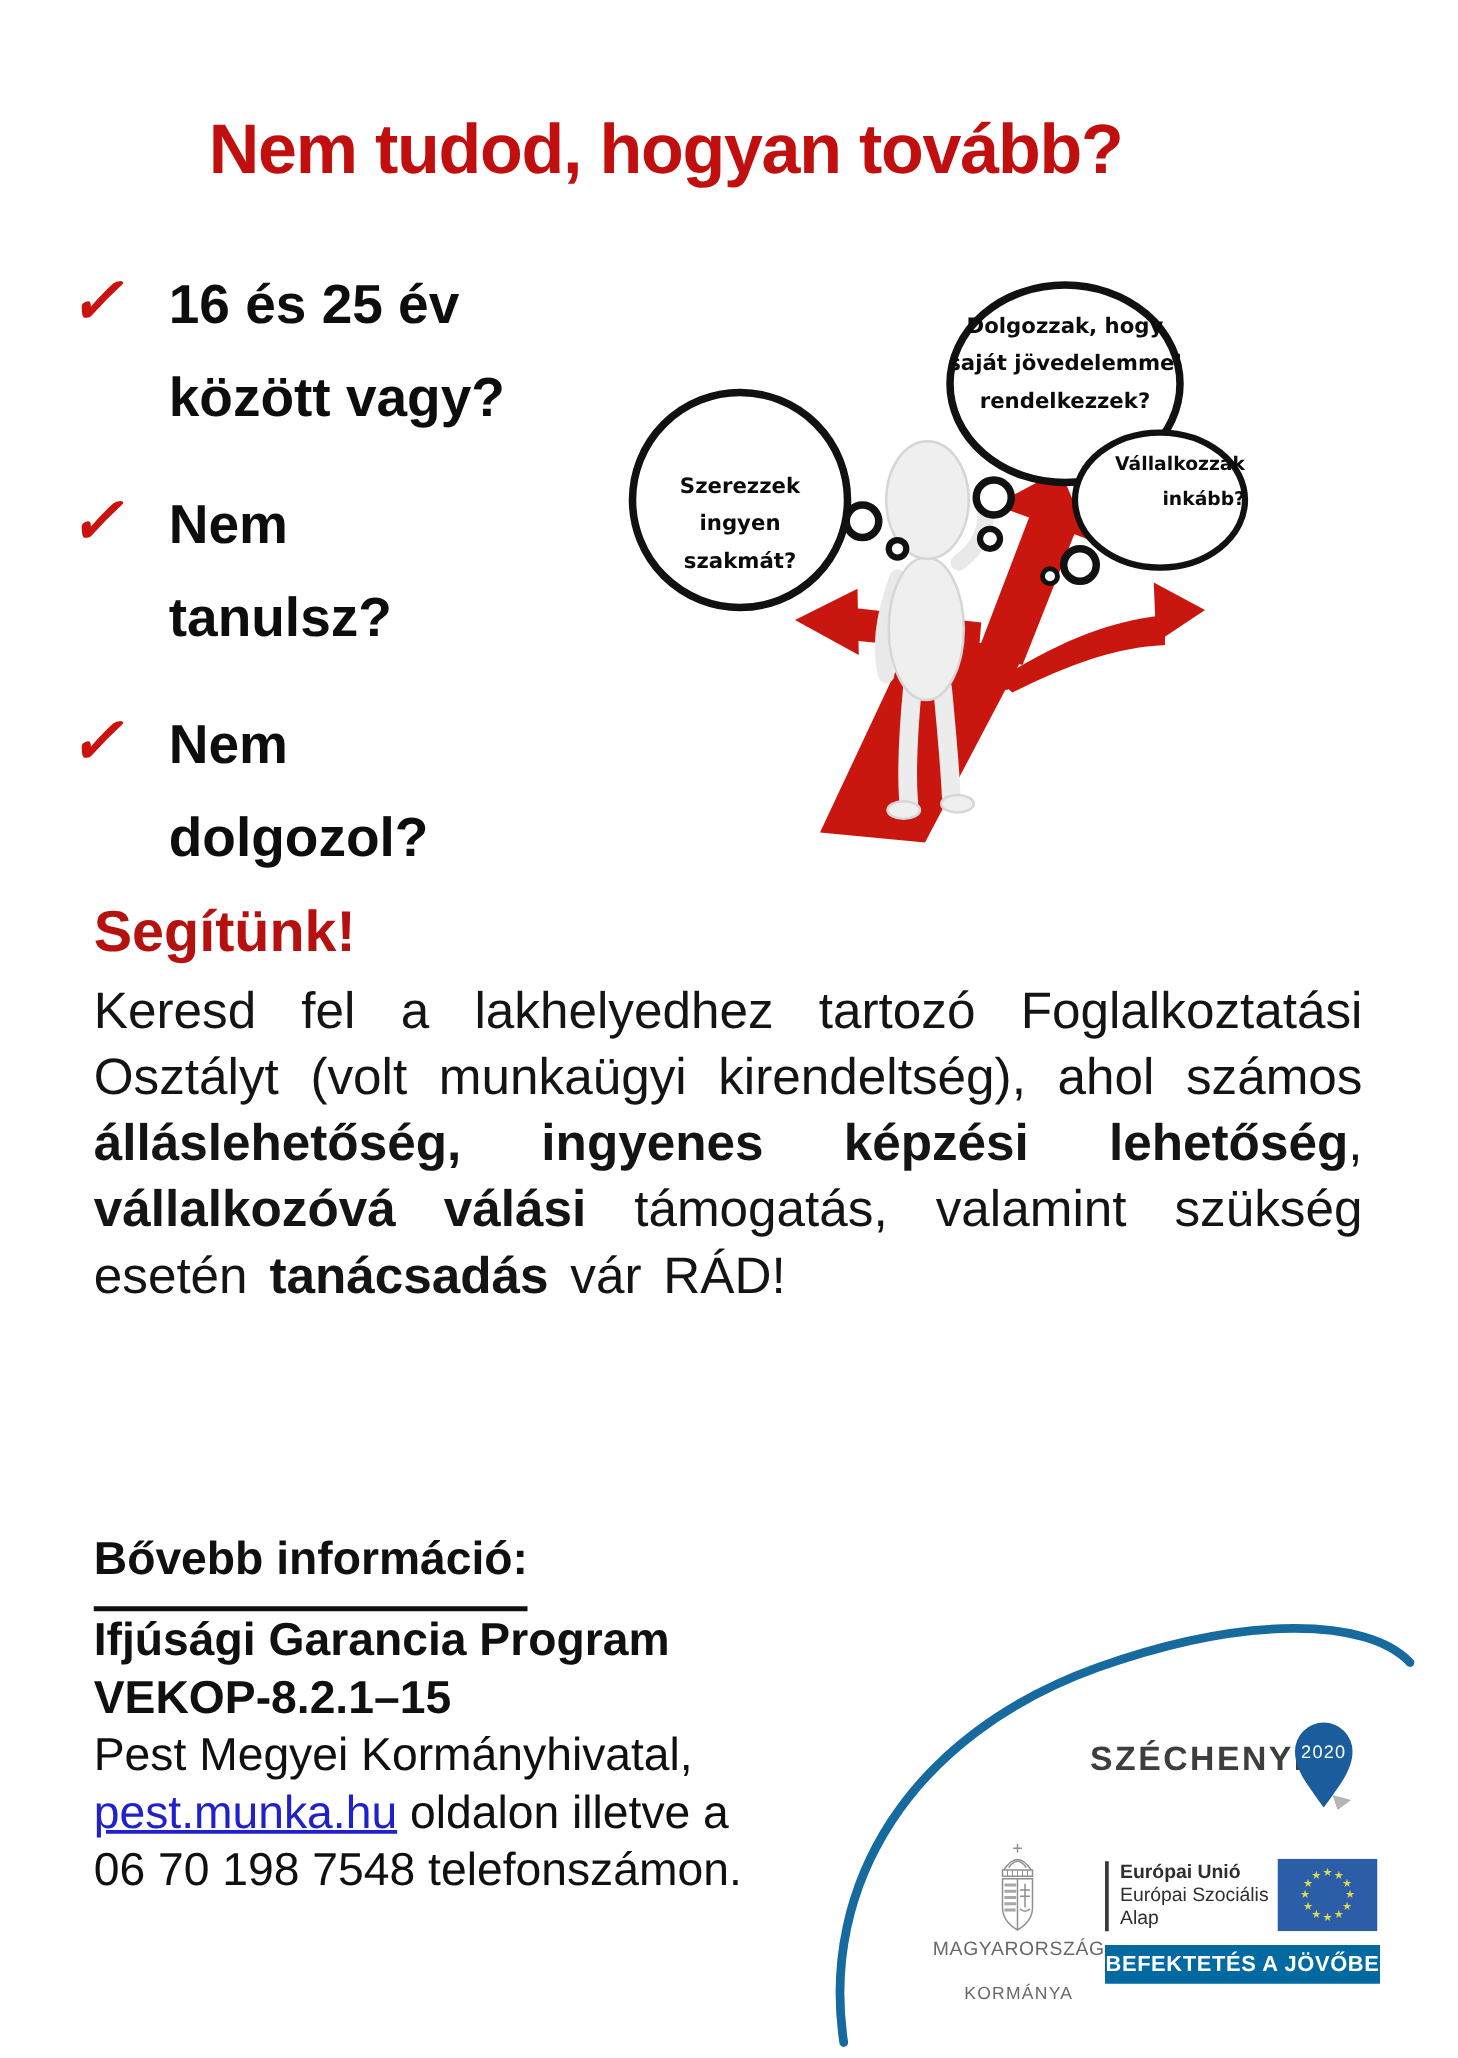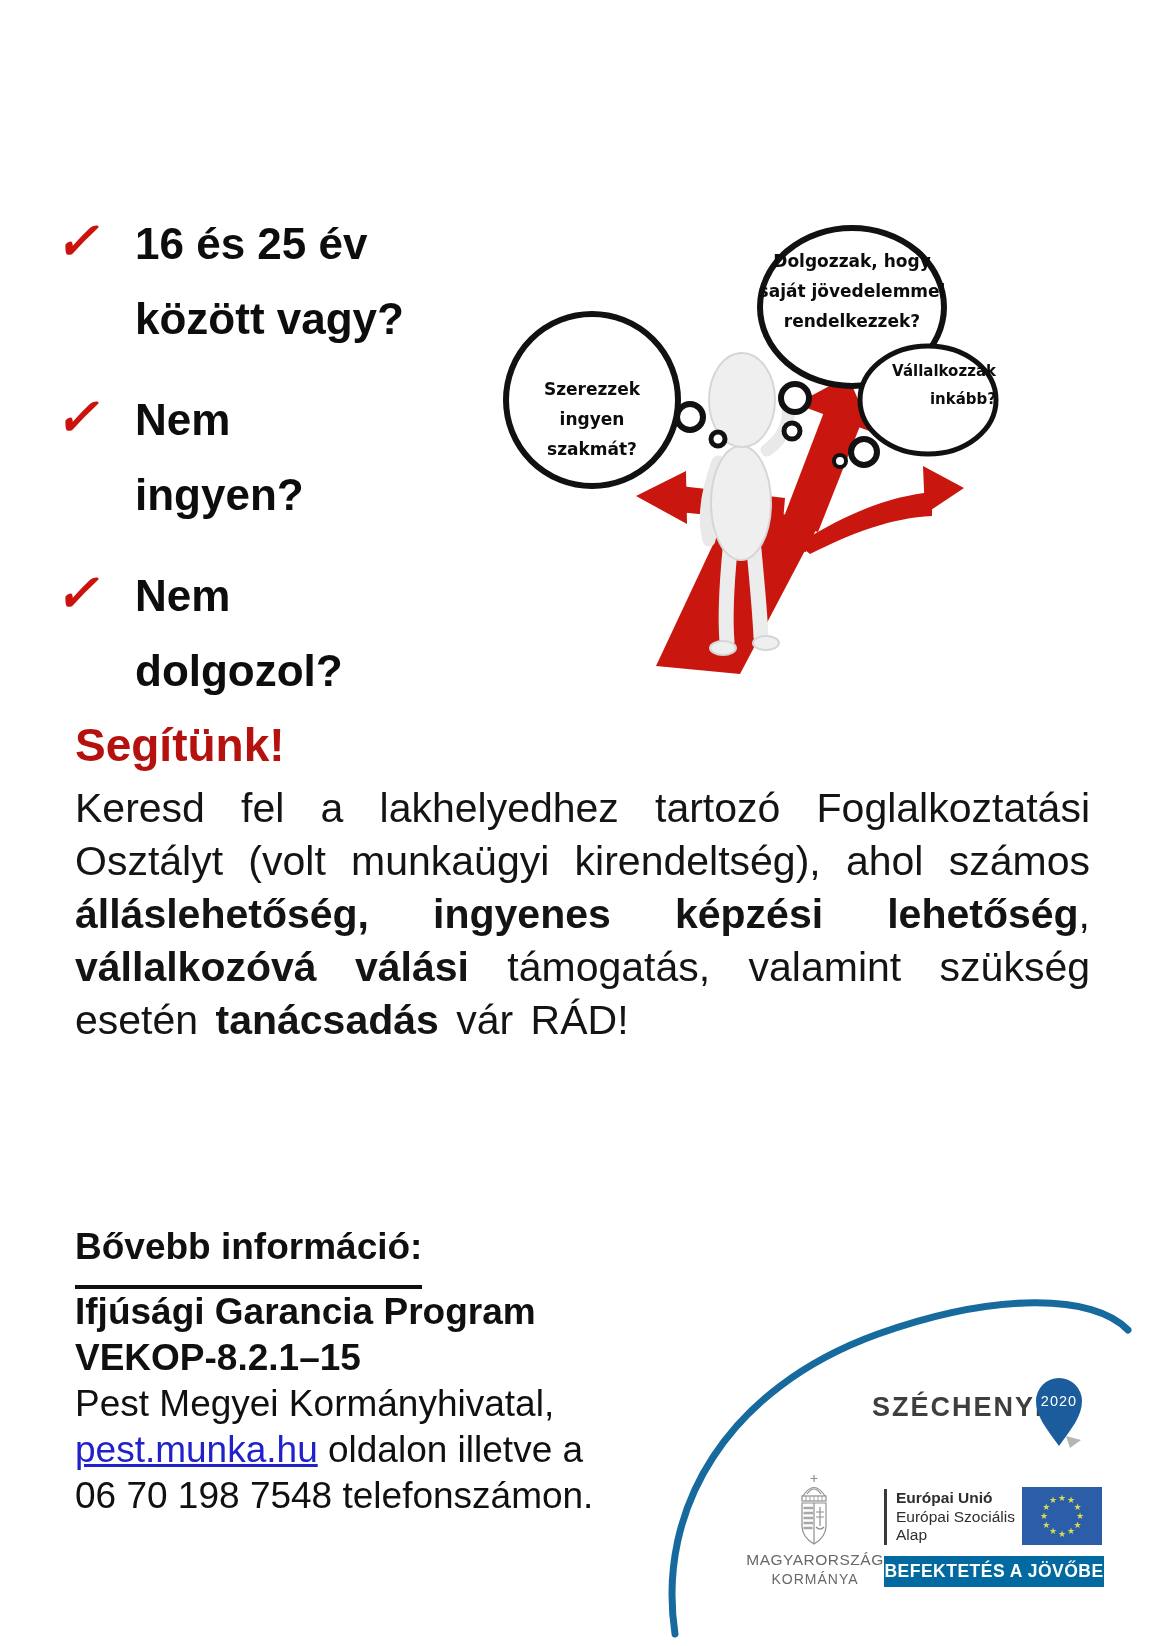--- a/index.html
+++ b/index.html
@@ -60,53 +60,54 @@
     position:absolute;left:872px;top:1392px;font-size:27px;font-weight:bold;
     letter-spacing:2px;color:#3e3e3e;
   }
   .balloon-svg{position:absolute;left:1034px;top:1376px;width:50px;height:80px;}
   .coa-svg{position:absolute;left:793px;top:1474px;width:42px;height:75px;}
   .gov-label{
     position:absolute;left:746px;top:1551px;width:138px;text-align:center;
     font-family:Liberation Sans, sans-serif;color:#686868;
   }
   .gov-label .g1{display:block;font-size:15.5px;letter-spacing:0.5px;}
-  .gov-label .g2{display:block;font-size:14px;letter-spacing:1px;margin-top:2px;}
+  .gov-label .g2{display:block;font-size:14px;letter-spacing:1px;margin-top:17px;}
   .eu-block{
     position:absolute;left:884px;top:1489px;border-left:3px solid #3a3a3a;
     padding-left:9px;color:#2e2e2e;font-size:15.5px;line-height:18.5px;
   }
   .eu-block .e1{font-weight:bold;}
   .eu-block span{display:block;}
   .flag-svg{position:absolute;left:1022px;top:1487px;width:80px;height:58px;}
   .banner{
     position:absolute;left:884px;top:1556px;width:220px;height:31px;
     background:#0369a1;color:#ffffff;font-weight:bold;font-size:17.5px;
     line-height:31px;text-align:center;letter-spacing:0.5px;
   }
 </style>
 </head>
 <body>
 
 <div class="page">
 
+  <h1 class="title">Nem tudod, hogyan tovább?</h1>
 
   <ul class="checklist">
     <li class="check-item">
       <span class="check">✓</span>
       <span class="check-text">
         <span class="cl">16 és 25 év</span>
         <span class="cl">között vagy?</span>
       </span>
     </li>
     <li class="check-item">
       <span class="check">✓</span>
       <span class="check-text">
         <span class="cl">Nem</span>
-        <span class="cl">ingyen?</span>
+        <span class="cl">tanulsz?</span>
       </span>
     </li>
     <li class="check-item">
       <span class="check">✓</span>
       <span class="check-text">
         <span class="cl">Nem</span>
         <span class="cl">dolgozol?</span>
       </span>
     </li>
   </ul>

